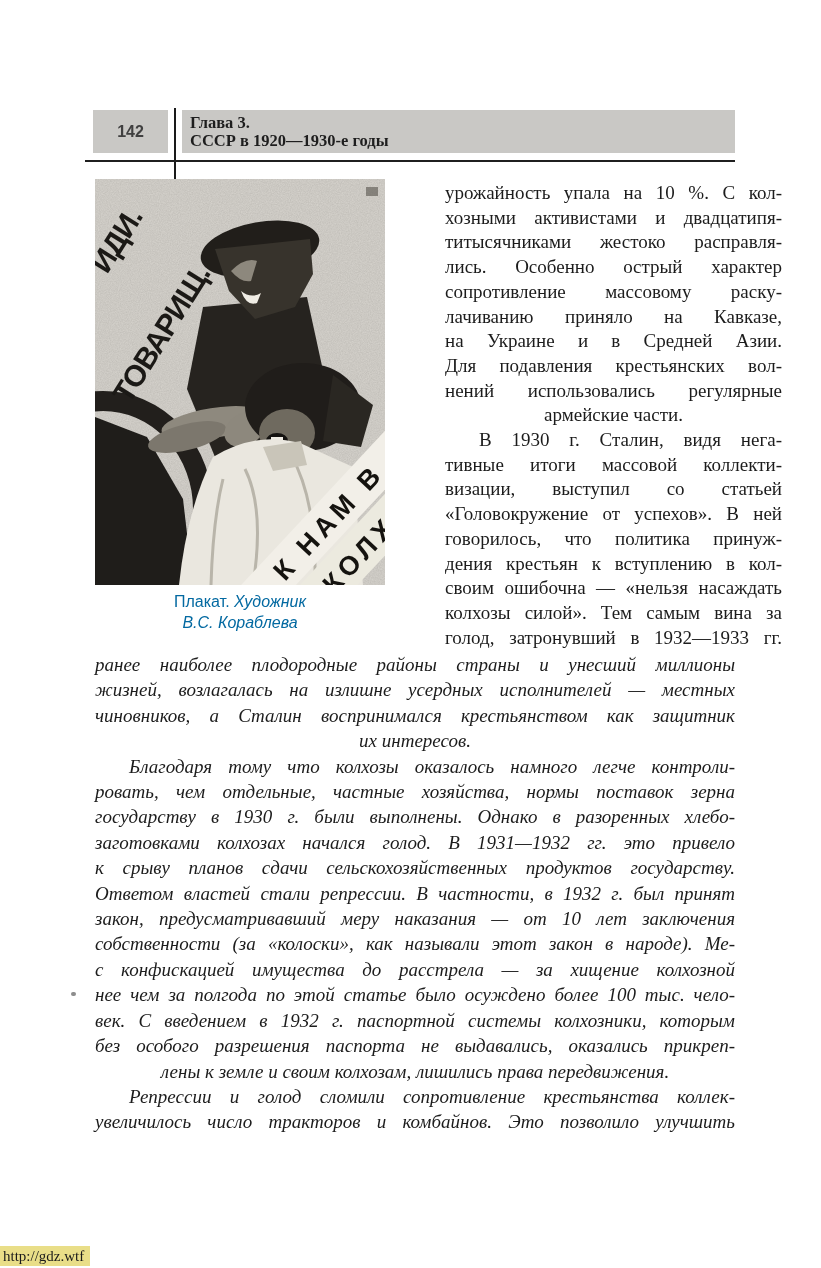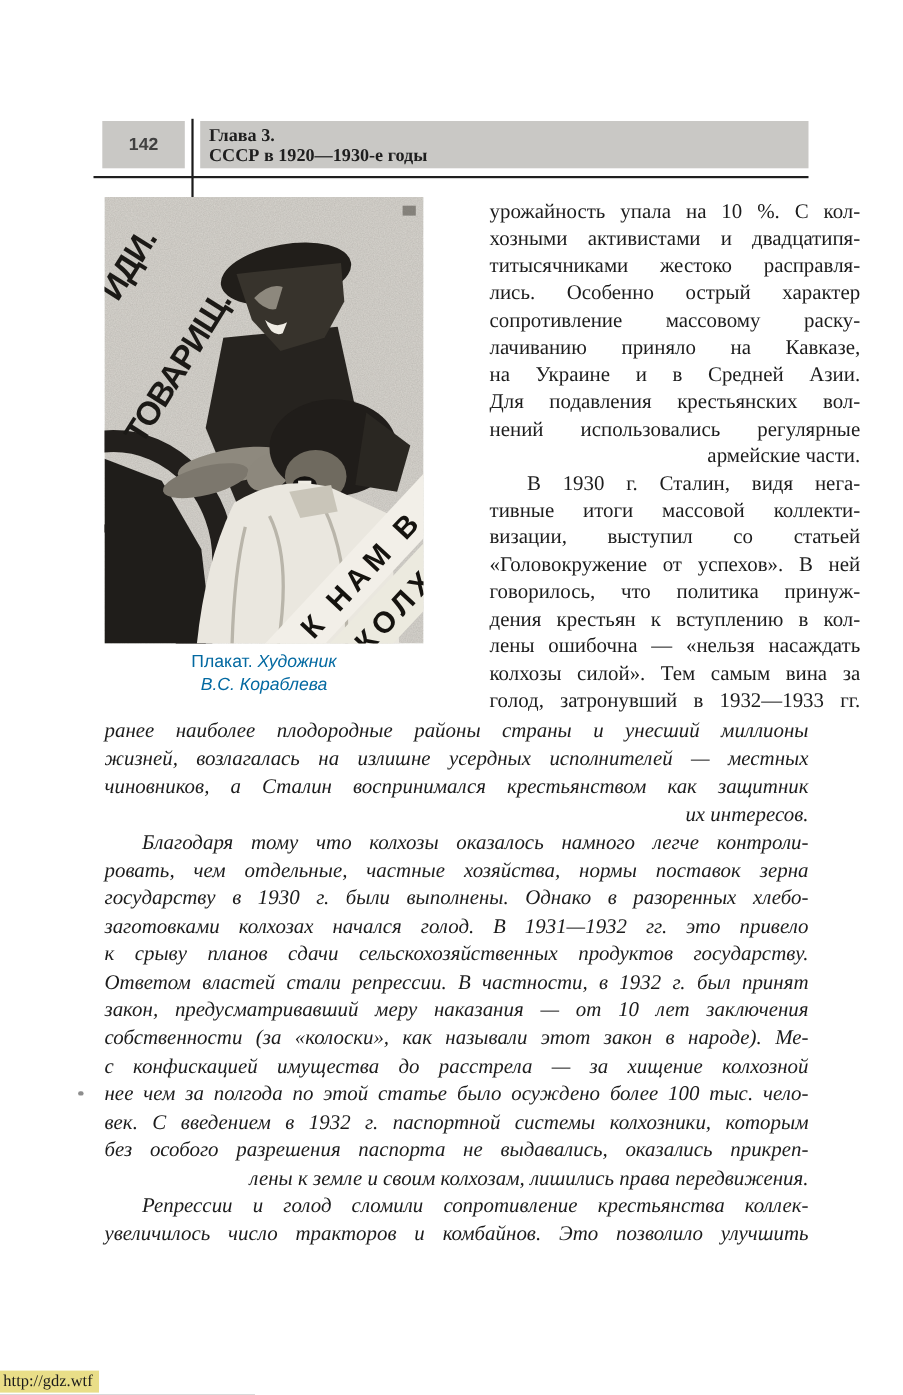--- a/index.html
+++ b/index.html
@@ -53,21 +53,21 @@
   .caption em{font-style:italic;}
   
   .coltext{
     position:absolute; left:398px; top:181px; width:337px;
     font-size:19px; line-height:24.7px;margin-left:47px;
   }
   .fulltext{
     position:absolute; left:95px; top:652px; width:640px;
     font-size:19px; line-height:25.4px;font-style:italic;
   }
-  .tline{text-align:right; white-space:normal;}
+  .tline{text-align:center; white-space:normal;}
   .tline.just{text-align:justify; text-align-last:justify; -moz-text-align-last:justify;}
   .tline.ind{text-indent:34px;}
   
   .margin-dot{
     position:absolute; left:71px; top:992px; width:5px; height:4px;
     border-radius:2px; background:#8d8d8d;
   }
   .watermark{
     position:absolute; left:0; top:1246px; height:20px;
     background:var(--wmbg); color:#1a1a1a;
@@ -153,21 +153,21 @@
       <div class="tline just">на Украине и в Средней Азии.</div>
       <div class="tline just">Для подавления крестьянских вол-</div>
       <div class="tline just">нений использовались регулярные</div>
       <div class="tline">армейские части.</div>
       <div class="tline ind just">В 1930 г. Сталин, видя нега-</div>
       <div class="tline just">тивные итоги массовой коллекти-</div>
       <div class="tline just">визации, выступил со статьей</div>
       <div class="tline just">«Головокружение от успехов». В ней</div>
       <div class="tline just">говорилось, что политика принуж-</div>
       <div class="tline just">дения крестьян к вступлению в кол-</div>
-      <div class="tline just">лены ошибочна — «нельзя насаждать</div>
+      <div class="tline just">своим ошибочна — «нельзя насаждать</div>
       <div class="tline just">колхозы силой». Тем самым вина за</div>
       <div class="tline just">голод, затронувший в 1932—1933 гг.</div>
     </div>
   <div class="fulltext">
       <div class="tline just">ранее наиболее плодородные районы страны и унесший миллионы</div>
       <div class="tline just">жизней, возлагалась на излишне усердных исполнителей — местных</div>
       <div class="tline just">чиновников, а Сталин воспринимался крестьянством как защитник</div>
       <div class="tline">их интересов.</div>
       <div class="tline ind just">Благодаря тому что колхозы оказалось намного легче контроли-</div>
       <div class="tline just">ровать, чем отдельные, частные хозяйства, нормы поставок зерна</div>

